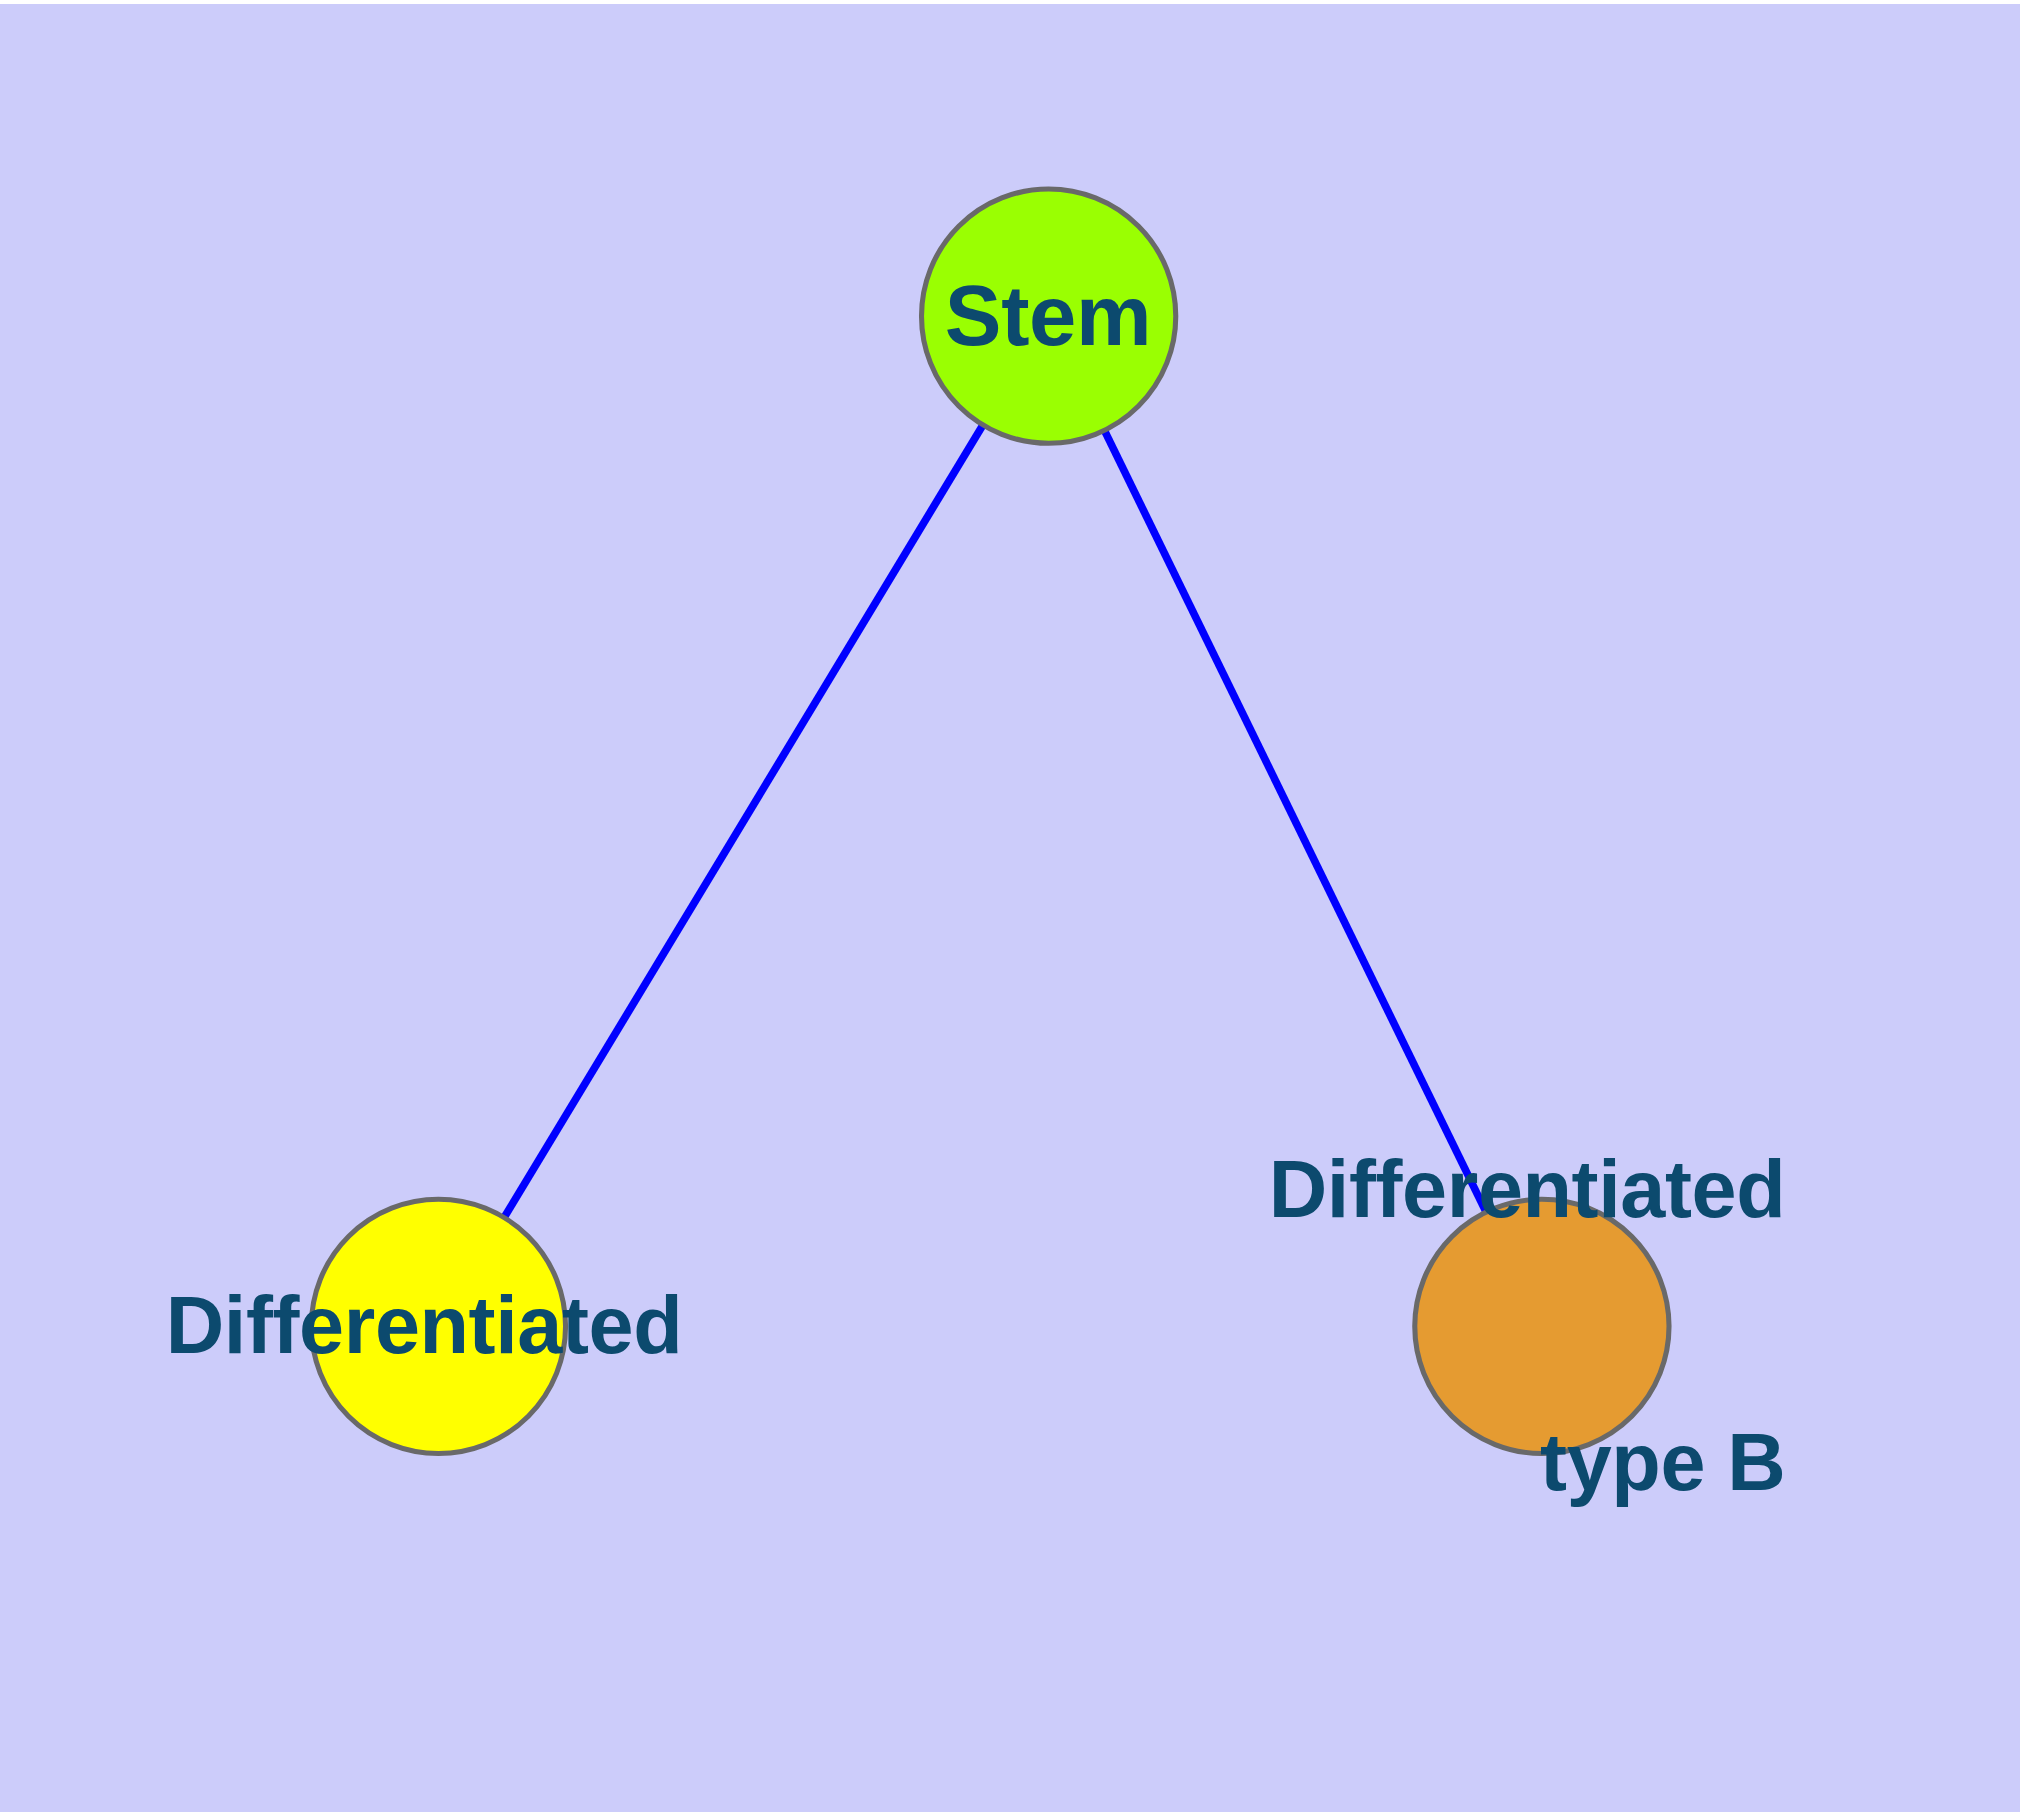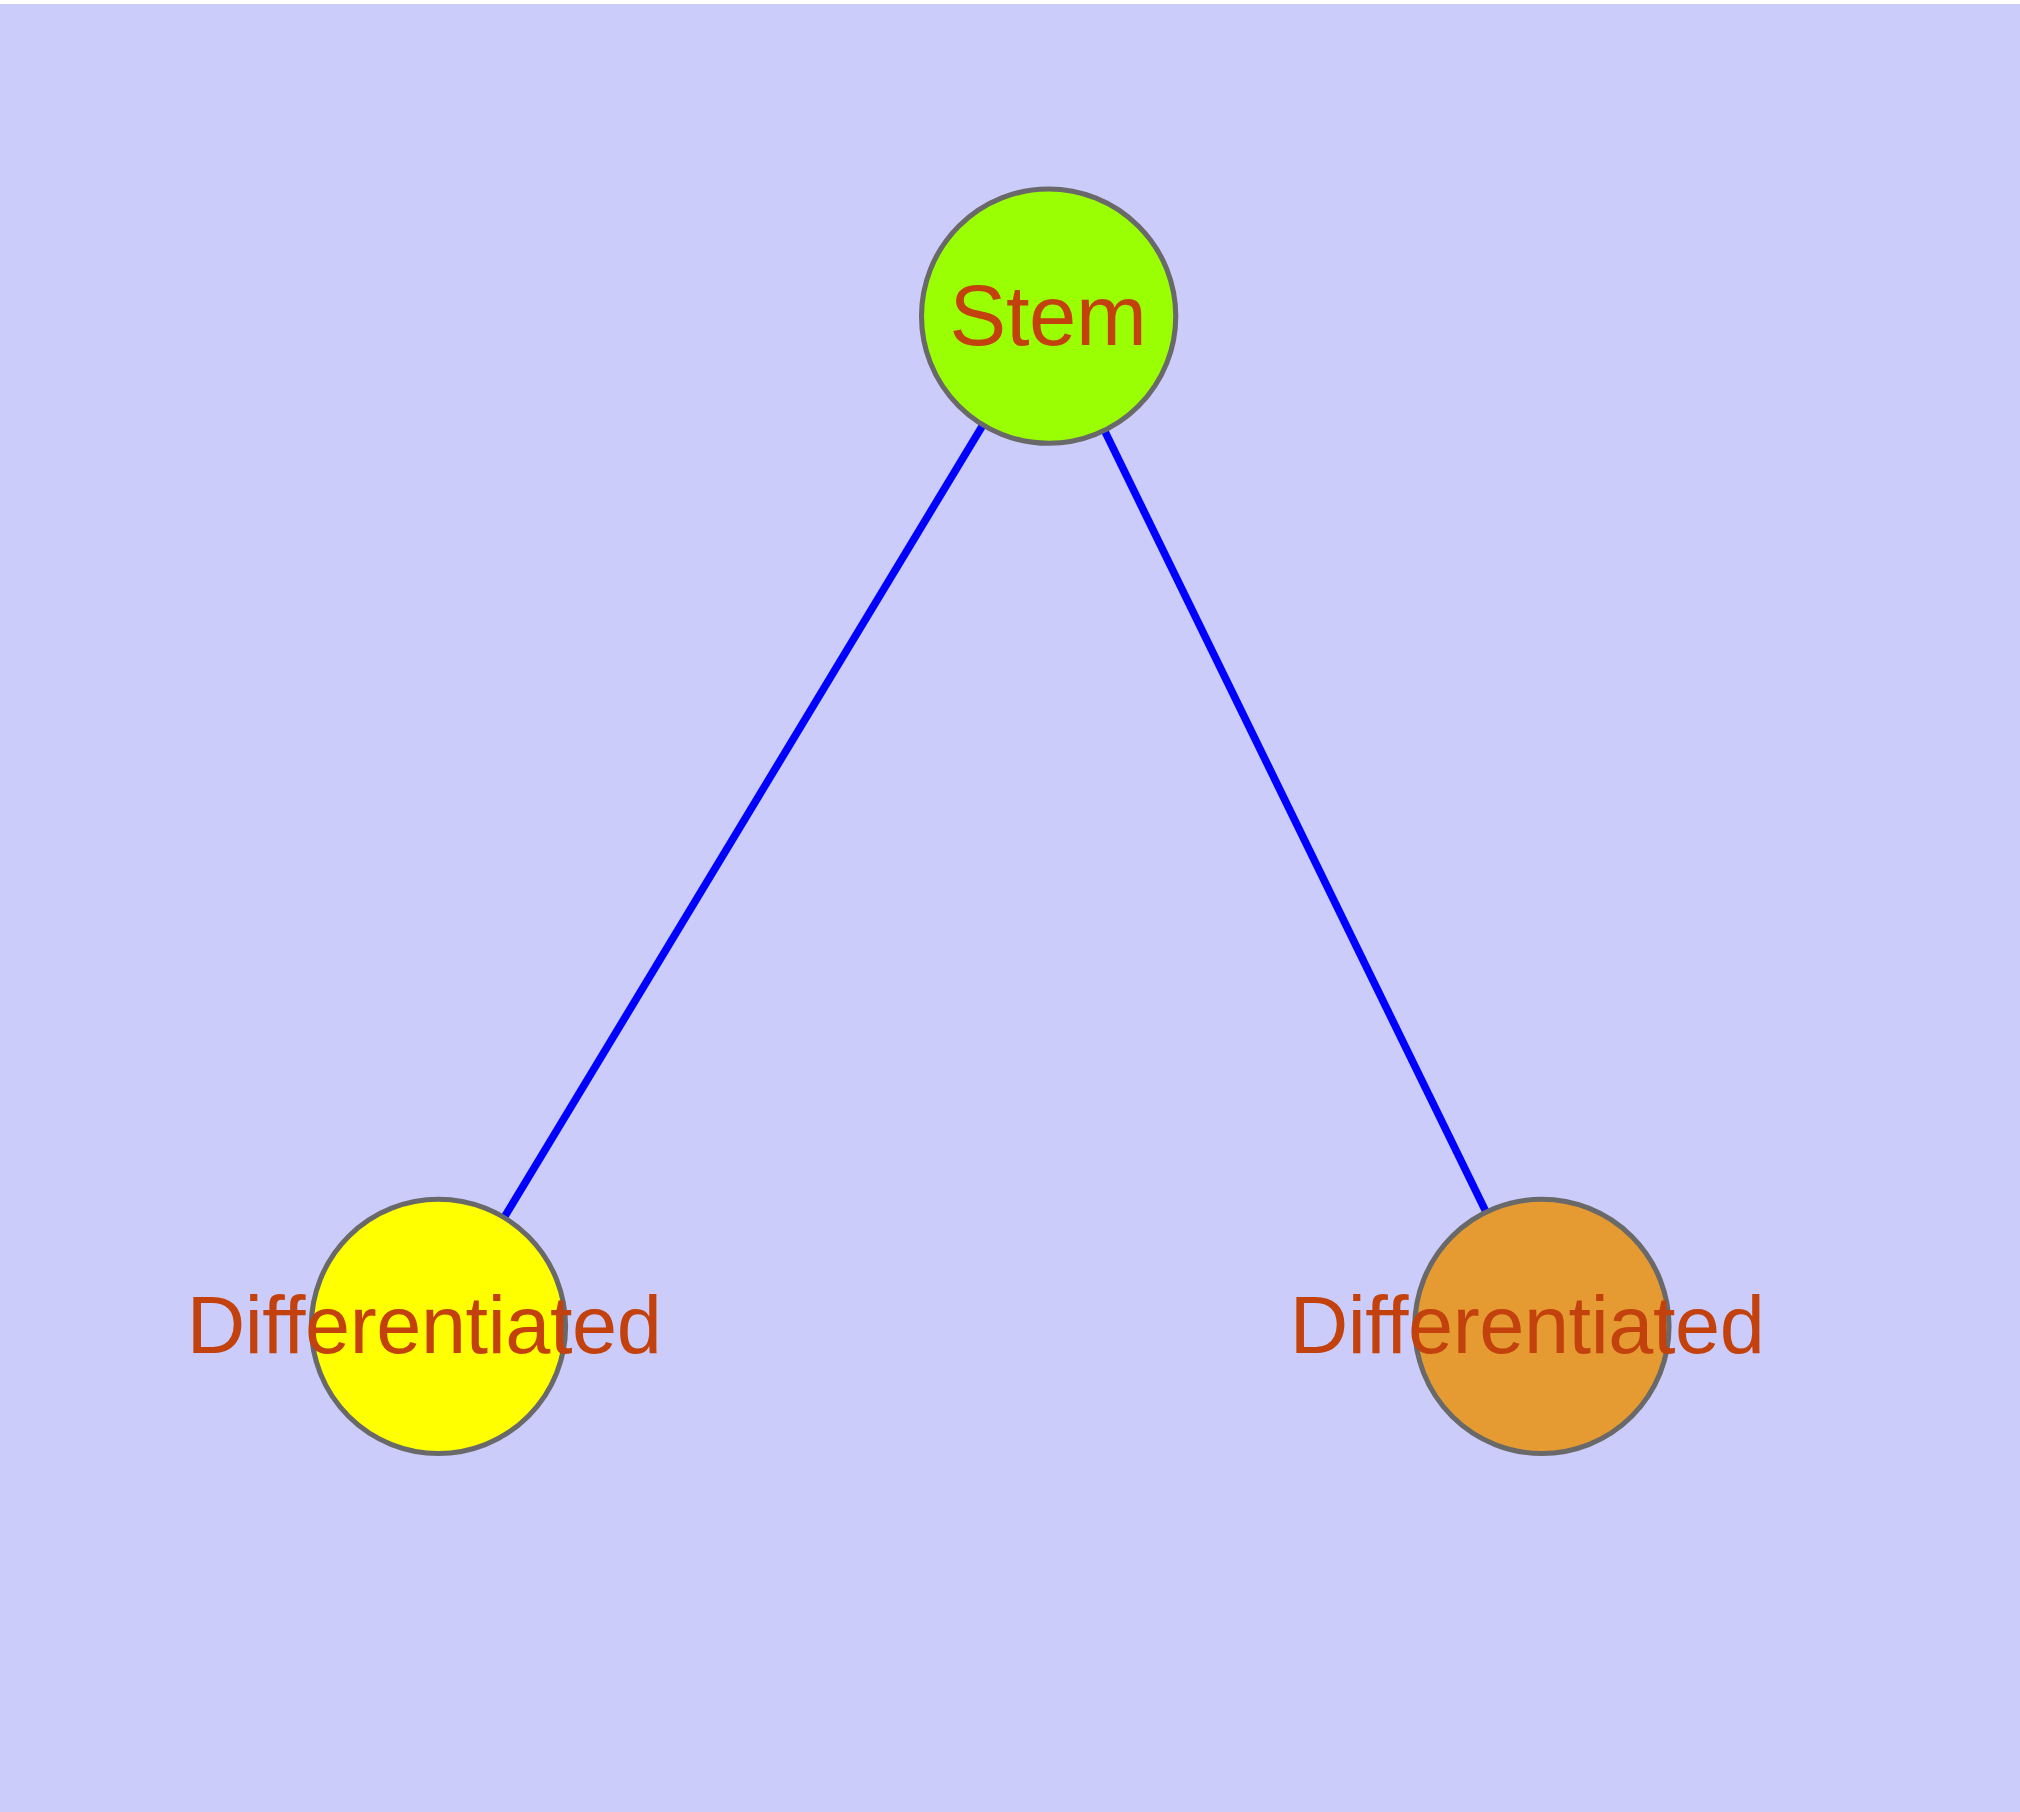--- a/index.html
+++ b/index.html
@@ -35,22 +35,22 @@
     stroke-width: 6;
   }
   .edge-line {
     stroke: #0000ff;
     stroke-width: 9;
     stroke-linecap: butt;
   }
   .node-label {
     position: absolute;
     text-align: right;
-    font-weight: normal;
-    color: #c2410c;
+    font-weight: bold;
+    color: #0c4a6e;
     line-height: 1.12;
     white-space: pre;
     letter-spacing: -0.4px;
     pointer-events: none;
   }
   #label-stem {
     font-size: 85px;
     left: 1048px;
     top: 316px;
     transform: translate(-50%, -50%);
@@ -90,16 +90,17 @@
   <div id="label-stem" class="node-label">
     <div>Stem</div>
   </div>
 
   <div id="label-diff-a" class="node-label">
     <div>Differentiated</div>
   </div>
 
   <div id="label-diff-b" class="node-label">
     <div>Differentiated</div>
+    <div>type B</div>
   </div>
 
 </div>
 
 
 </body></html>

